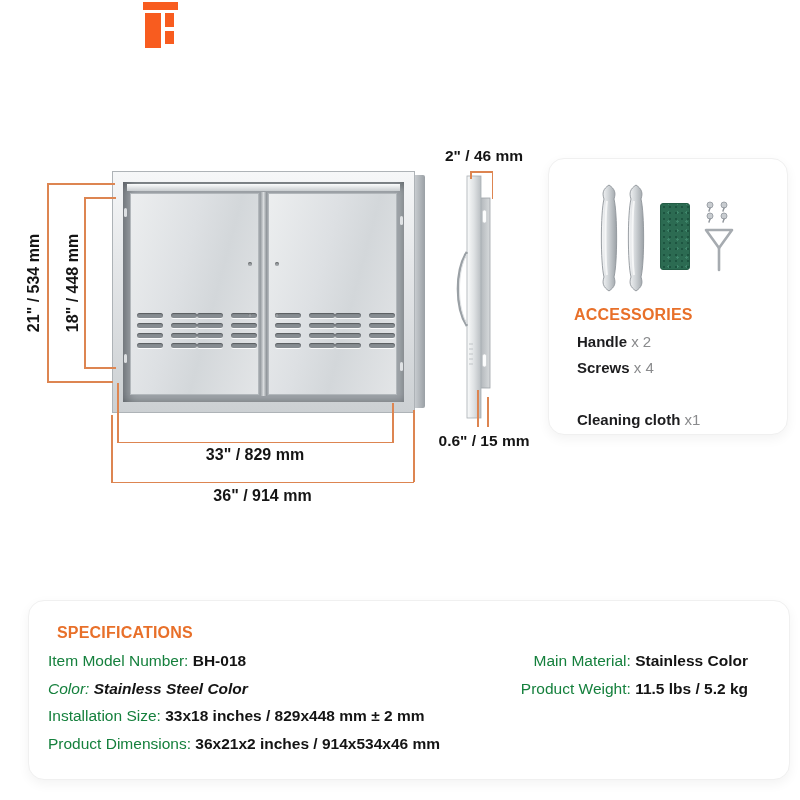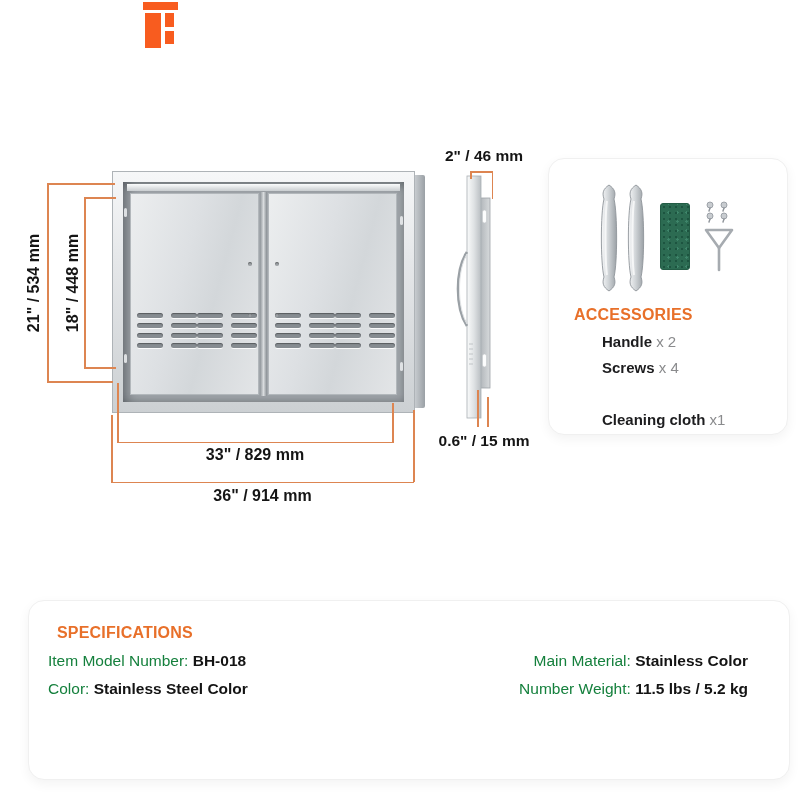--- a/index.html
+++ b/index.html
@@ -38,21 +38,21 @@
   .screw-dot{position:absolute;width:4px;height:4px;border-radius:50%;background:#9da2a6;box-shadow:inset 0 1px 1px rgba(0,0,0,.4);}
   .frame-slit{position:absolute;width:3px;height:9px;border-radius:1.5px;background:#e8eaec;opacity:.9;}
 
   
   .sv{position:absolute;left:453px;top:168px;width:54px;height:254px;}
 
   
   .card{position:absolute;background:#ffffff;border:1px solid #f0f0f0;border-radius:16px;
     box-shadow:0 4px 12px rgba(0,0,0,.05);}
   .acc-title,.spec-title{position:absolute;color:#E8702A;font-weight:bold;font-size:16px;letter-spacing:.2px;}
-  .acc-row{position:absolute;left:602px;font-size:15px;white-space:nowrap;}
+  .acc-row{position:absolute;left:577px;font-size:15px;white-space:nowrap;}
   .acc-row b{color:#1d1d1f;font-weight:bold;}
   .acc-row span.qty{color:#8a8b8d;}
   .cloth{position:absolute;left:660px;top:203px;width:28px;height:65px;border-radius:3px;
     background-color:#2c6b52;border:1px solid #235c45;
     background-image:radial-gradient(#1d5440 1px,transparent 1.3px),radial-gradient(#3e856a 1px,transparent 1.3px);
     background-size:6px 6px,9px 9px;background-position:0 0,3px 4px;}
   .spec-row{position:absolute;font-size:15.5px;white-space:nowrap;}
   .spec-row .lbl{color:#15803d;}
   .spec-row .val{color:#141414;font-weight:bold;margin-top:40px;}
   .spec-right{text-align:right;right:52px;}
@@ -253,24 +253,30 @@
   <div class="acc-row" style="top:333px;"><b>Handle</b><span class="qty"> x 2</span></div>
   <div class="acc-row" style="top:359px;"><b>Screws</b><span class="qty"> x 4</span></div>
   <div class="acc-row" style="top:411px;"><b>Cleaning cloth</b><span class="qty"> x1</span></div>
 
   <div class="card" style="left:28px;top:600px;width:760px;height:178px;"></div>
   <div class="spec-title" style="left:48px;top:624px;margin-left:9px;">SPECIFICATIONS</div>
 
   <div class="spec-row" style="left:48px;top:652px;">
     <span class="lbl">Item Model Number: </span><span class="val">BH-018</span>
   </div>
-  <div class="spec-row" style="left:48px;top:680px;">
+  <div class="spec-row" style="left:48px;top:680px;font-style:italic;">
     <span class="lbl">Color: </span><span class="val">Stainless Steel Color</span>
+  </div>
+  <div class="spec-row" style="left:48px;top:707px;">
+    <span class="lbl">Installation Size: </span><span class="val">33x18 inches / 829x448 mm ± 2 mm</span>
+  </div>
+  <div class="spec-row" style="left:48px;top:735px;">
+    <span class="lbl">Product Dimensions: </span><span class="val">36x21x2 inches / 914x534x46 mm</span>
   </div>
 
   <div class="spec-row spec-right" style="top:652px;">
     <span class="lbl">Main Material: </span><span class="val">Stainless Color</span>
   </div>
   <div class="spec-row spec-right" style="top:680px;">
-    <span class="lbl">Number Weight: </span><span class="val">11.5 lbs / 5.2 kg</span>
+    <span class="lbl">Product Weight: </span><span class="val">11.5 lbs / 5.2 kg</span>
   </div>
 
 </div>
 
 </body></html>

